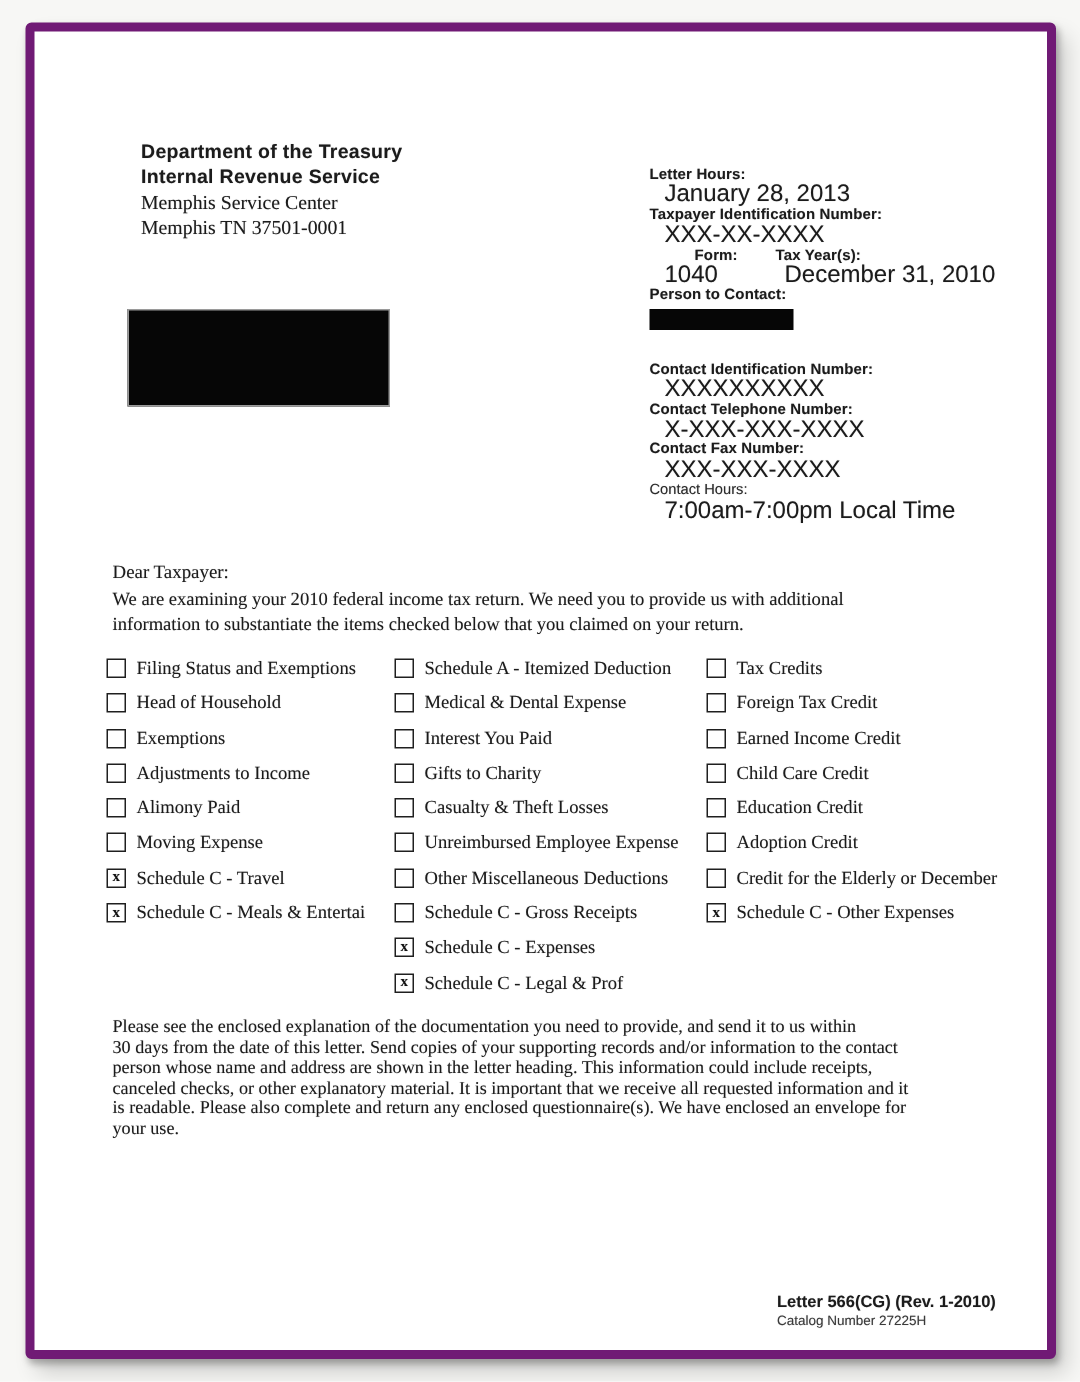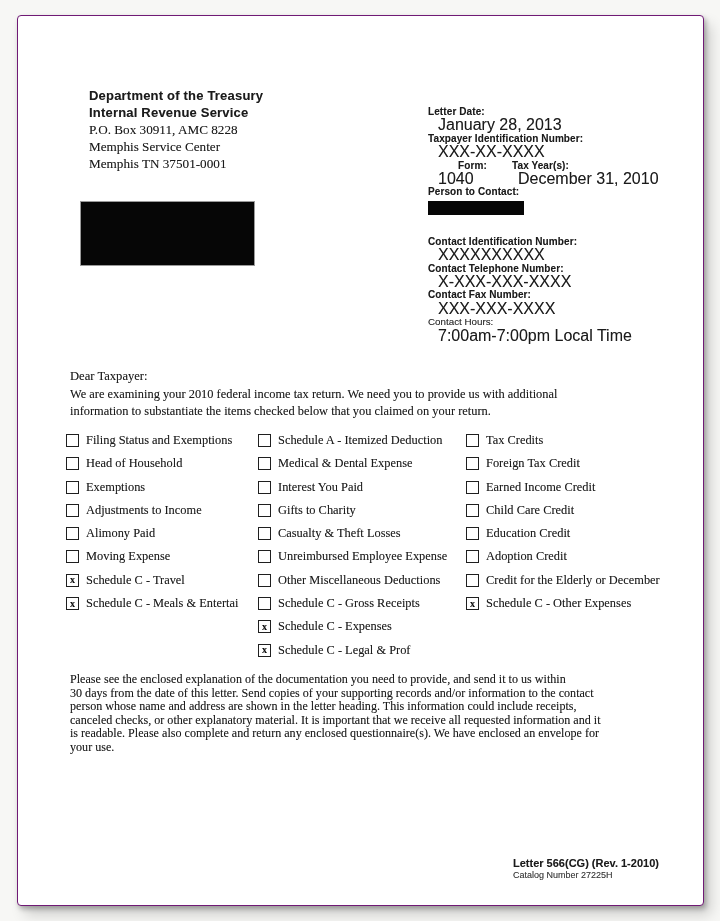--- a/index.html
+++ b/index.html
@@ -2,21 +2,21 @@
 <html><head>
 <meta charset="utf-8">
 <style>
   * { margin:0; padding:0; box-sizing:border-box; }
   html,body { width:720px; height:921px; background:#f7f7f5; overflow:hidden;
               font-family:"Liberation Serif", serif; color:#1b1b1b; }
   .stage { position:relative; width:720px; height:921px; }
 
   .page {
     position:absolute; left:17px; top:15px; width:687px; height:891px;
-    background:#ffffff; border:1px solid #701a75; border-radius:4px;
+    background:#ffffff; border:6px solid #701a75; border-radius:4px;
     box-shadow: 2px 3px 5px rgba(0,0,0,0.28), 7px 9px 14px rgba(0,0,0,0.16);
   }
   .page * { text-shadow: 0 0 0.6px rgba(20,20,20,0.35); }
 
   
   .sender { position:absolute; left:71px; top:72px; }
   .sender-bold { font-family:"Liberation Sans", sans-serif; font-weight:bold;
                  font-size:13px; line-height:16.5px; letter-spacing:0.2px; }
   .sender-addr { font-size:13.2px; line-height:17px; }
 
@@ -68,29 +68,28 @@
 </style>
 </head>
 <body>
 
 <div class="stage">
   <div class="page">
 
     <div class="sender">
       <div class="sender-bold">Department of the Treasury</div>
       <div class="sender-bold">Internal Revenue Service</div>
-      <div class="sender-addr">P.O. Box 30911, AMC 8228</div>
       <div class="sender-addr">Memphis Service Center</div>
       <div class="sender-addr">Memphis TN  37501-0001</div>
     </div>
 
     <div class="redact-main"></div>
 
     <div class="hdr-right">
-      <div class="hlabel">Letter Date:</div>
+      <div class="hlabel">Letter Hours:</div>
       <div class="hvalue">January 28, 2013</div>
       <div class="hlabel">Taxpayer Identification Number:</div>
       <div class="hvalue">XXX-XX-XXXX</div>
       <div class="hlabel form-row">
         <span class="cell-label">Form:</span><span>Tax Year(s):</span>
       </div>
       <div class="hvalue form-row-val" style="padding-left:0;">
         <span class="cell-val">1040</span><span class="cell-val2">December 31, 2010</span>
       </div>
       <div class="hlabel">Person to Contact:</div>

